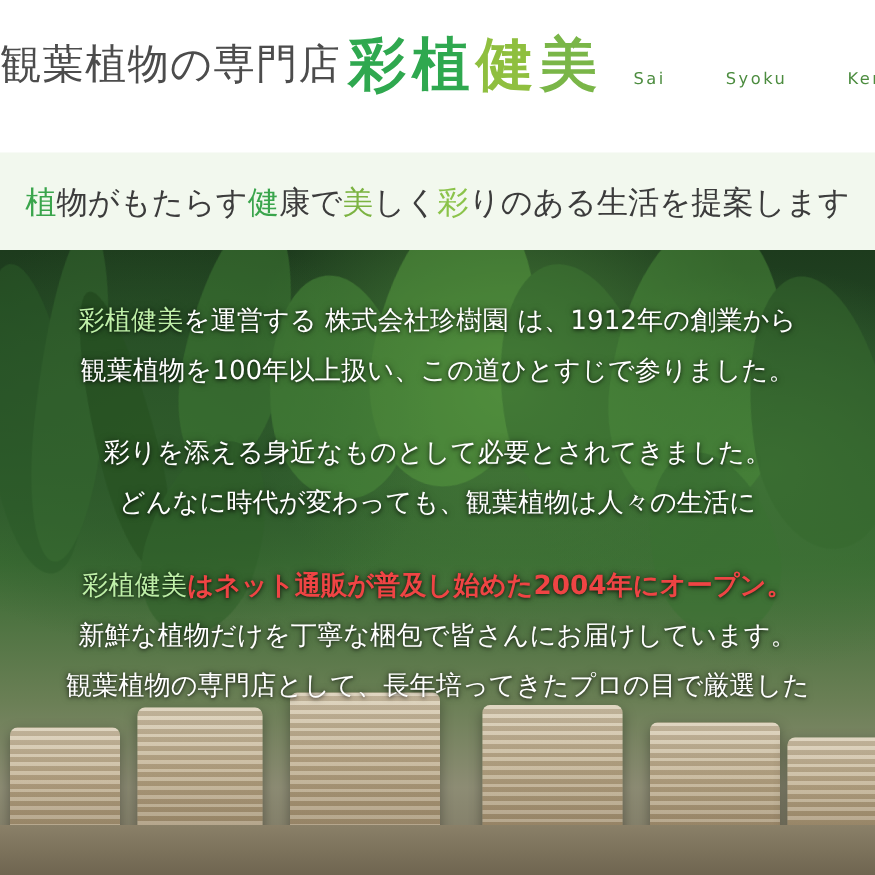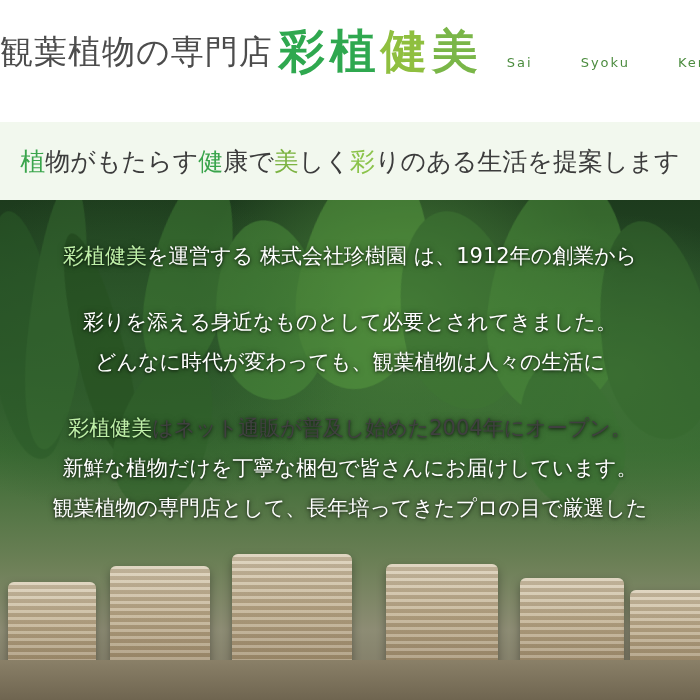--- a/index.html
+++ b/index.html
@@ -190,21 +190,21 @@
     font-size: 21px;
     line-height: 40px;
     color: #ffffff;
     white-space: nowrap;
     text-shadow:
       0 0 6px rgba(0,0,0,0.55),
       0 1px 3px rgba(0,0,0,0.6);
   }
   .line.center { text-align: center; }
   .line .hl { color: #bff0a8; }
-  .line .hl2 { color: #404040; }
+  .line .hl2 { color: #ef4444; font-weight: bold; }
 </style>
 </head>
 <body>
 
 <div class="page">
 
   <div class="header">
     <div class="headline">
       <span class="lead">観葉植物の専門店</span><span class="brand"><span class="kanji"><span class="c1">彩</span><span class="c2">植</span><span class="c3">健</span><span class="c4">美</span></span><span class="romaji"><span>Sai</span><span>Syoku</span><span>Ken</span><span>Bi</span></span></span><span class="tail">は</span>
     </div>
@@ -237,20 +237,21 @@
       <div class="pot" style="left:520px; width:104px; height:96px;"></div>
       <div class="pot" style="left:630px; width:78px;  height:84px;"></div>
       <div class="floor"></div>
     </div>
   </div>
 
   <div class="copy">
 
     <div class="para">
       <div class="line center"><span class="hl">彩植健美</span><span>を運営する 株式会社珍樹園 は、1912年の創業から</span></div>
+      <div class="line center hl">観葉植物を100年以上扱い、この道ひとすじで参りました。</div>
     </div>
 
     <div class="para">
       <div class="line center">彩りを添える身近なものとして必要とされてきました。</div>
       <div class="line center">どんなに時代が変わっても、観葉植物は人々の生活に</div>
     </div>
 
     <div class="para">
       <div class="line center"><span class="hl">彩植健美</span><span class="hl2">はネット通販が普及し始めた2004年にオープン。</span></div>
       <div class="line center">新鮮な植物だけを丁寧な梱包で皆さんにお届けしています。</div>

